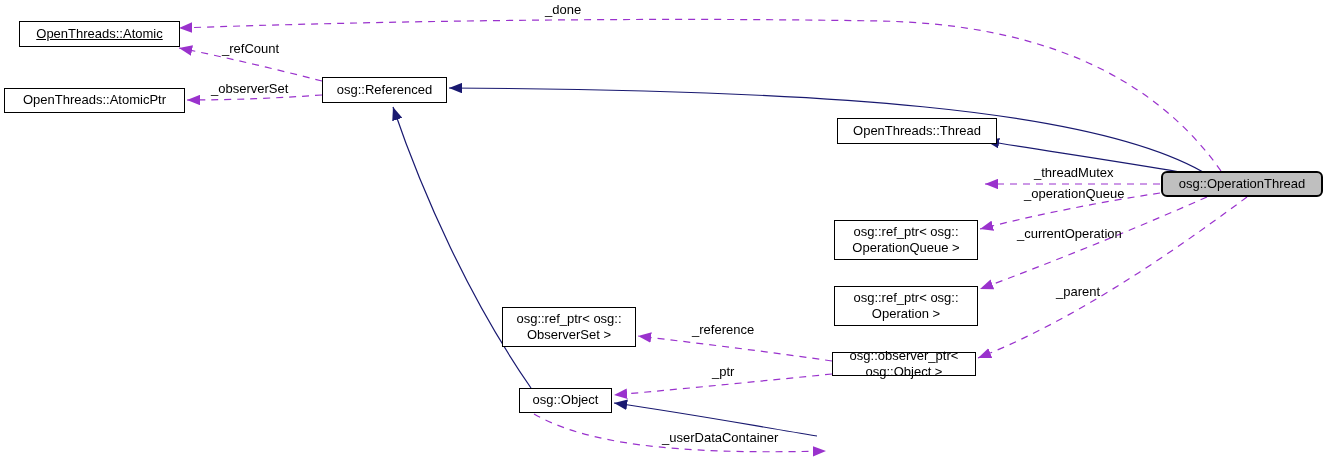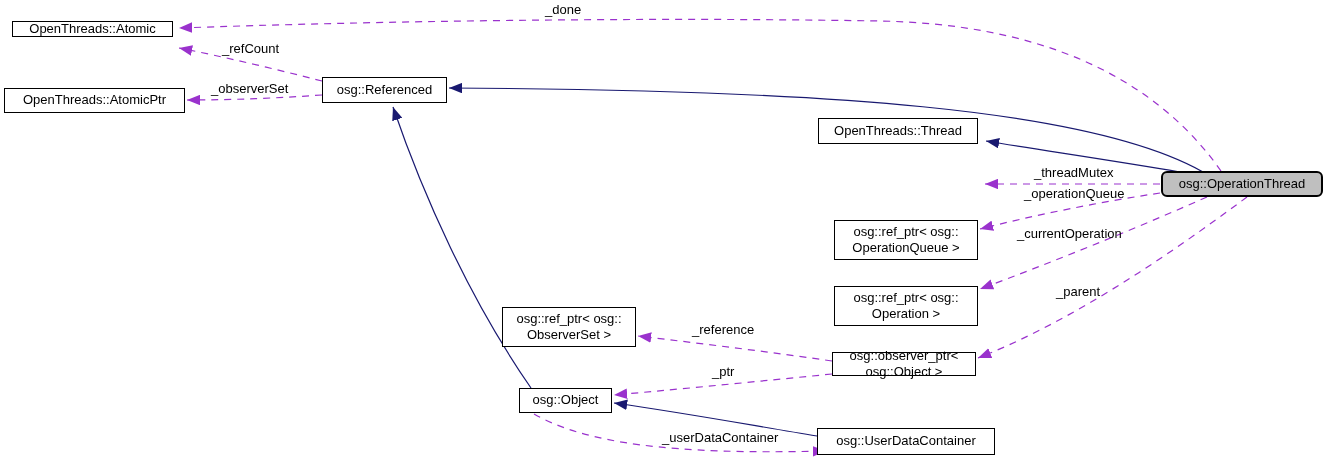--- a/index.html
+++ b/index.html
@@ -58,44 +58,43 @@
     <path class="edge edge-usage" d="M 322 95 C 278 98, 235 100, 187 100" marker-end="url(#arrow-usage)"></path>
     <path class="edge edge-usage" d="M 1160 184 L 985 184" marker-end="url(#arrow-usage)"></path>
     <path class="edge edge-usage" d="M 1160 193 C 1100 202, 1035 215, 980 229" marker-end="url(#arrow-usage)"></path>
     <path class="edge edge-usage" d="M 1207 197 C 1130 231, 1050 263, 980 289" marker-end="url(#arrow-usage)"></path>
     <path class="edge edge-usage" d="M 1247 197 C 1165 258, 1070 322, 978 358" marker-end="url(#arrow-usage)"></path>
     <path class="edge edge-usage" d="M 832 361 C 770 352, 705 344, 638 336" marker-end="url(#arrow-usage)"></path>
     <path class="edge edge-usage" d="M 832 374 C 762 381, 692 388, 614 395" marker-end="url(#arrow-usage)"></path>
     <path class="edge edge-usage" d="M 534 414 C 585 443, 670 455, 826 451" marker-end="url(#arrow-usage)"></path>
   </svg>
 
-  <div class="node" style="left:12px;top:21px;width:161px;height:16px;">OpenThreads::Atomic</div>
+  <div class="node" style="left:19px;top:21px;width:161px;height:26px;text-decoration:underline;">OpenThreads::Atomic</div>
 
   <div class="node" style="left:4px;top:88px;width:181px;height:25px;">OpenThreads::AtomicPtr</div>
 
   <div class="node" style="left:322px;top:77px;width:125px;height:26px;">osg::Referenced</div>
 
-  <div class="node" style="left:818px;top:118px;width:160px;height:26px;">OpenThreads::Thread</div>
+  <div class="node" style="left:837px;top:118px;width:160px;height:26px;">OpenThreads::Thread</div>
 
 
   <div class="node" style="left:834px;top:220px;width:144px;height:40px;">osg::ref_ptr&lt; osg::
 OperationQueue &gt;</div>
 
   <div class="node" style="left:834px;top:286px;width:144px;height:40px;">osg::ref_ptr&lt; osg::
 Operation &gt;</div>
 
   <div class="node" style="left:502px;top:307px;width:134px;height:40px;">osg::ref_ptr&lt; osg::
 ObserverSet &gt;</div>
 
   <div class="node" style="left:832px;top:352px;width:144px;height:24px;">osg::observer_ptr&lt;
 osg::Object &gt;</div>
 
   <div class="node" style="left:519px;top:388px;width:93px;height:25px;">osg::Object</div>
 
-  <div class="node" style="left:817px;top:428px;width:178px;height:27px;">osg::UserDataContainer</div>
 
   <div class="node node-focus" style="left:1161px;top:171px;width:162px;height:26px;border-radius:6px;">osg::OperationThread</div>
 
   <div class="edge-label" style="left:545px;top:3px;">_done</div>
   <div class="edge-label" style="left:222px;top:42px;">_refCount</div>
   <div class="edge-label" style="left:211px;top:82px;">_observerSet</div>
   <div class="edge-label" style="left:1034px;top:166px;">_threadMutex</div>
   <div class="edge-label" style="left:1024px;top:187px;">_operationQueue</div>
   <div class="edge-label" style="left:1017px;top:227px;">_currentOperation</div>
   <div class="edge-label" style="left:1056px;top:285px;">_parent</div>

